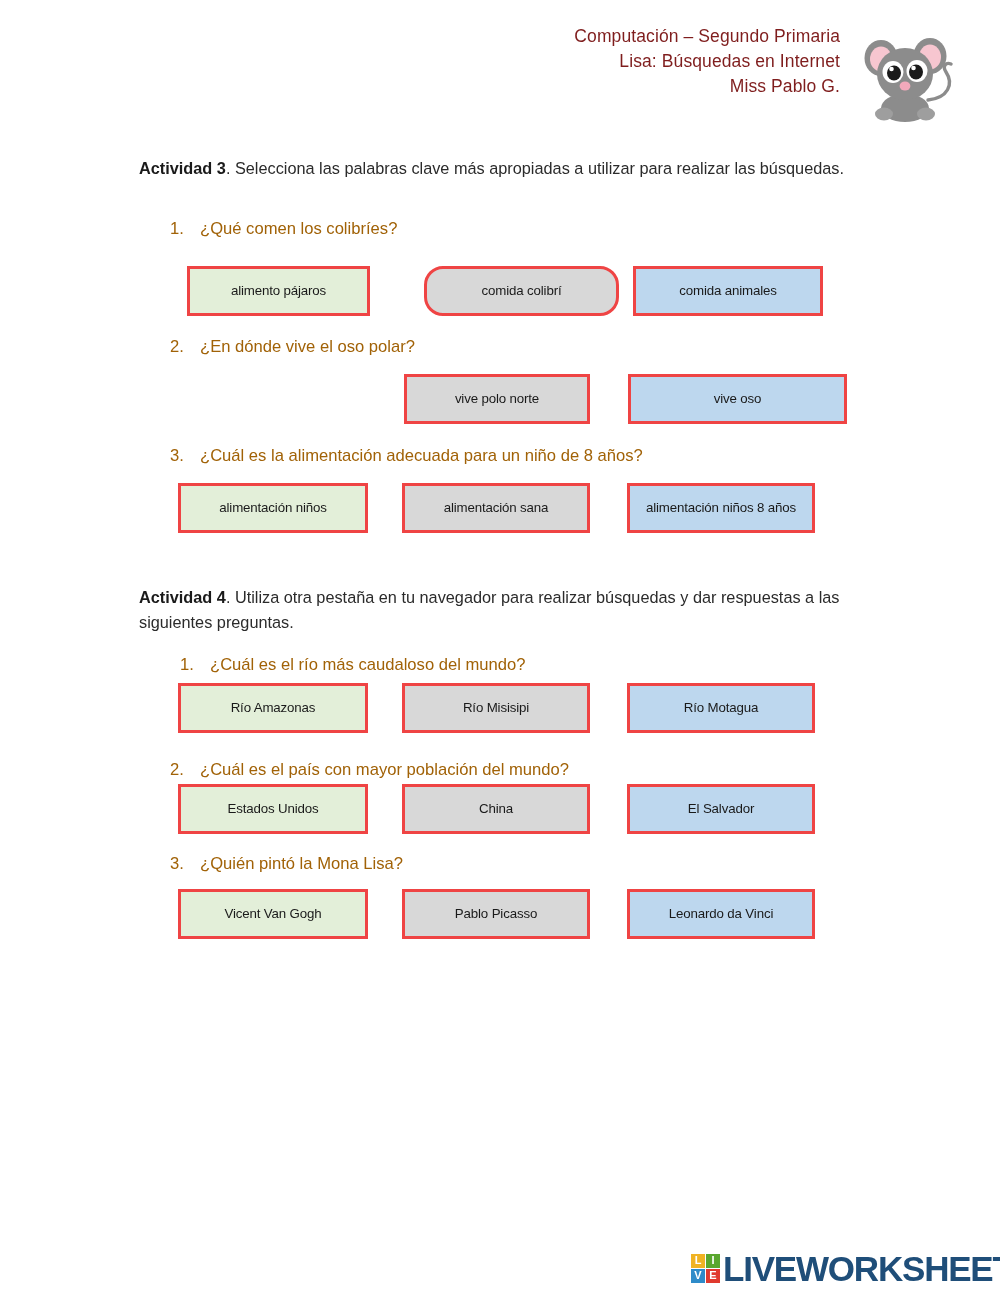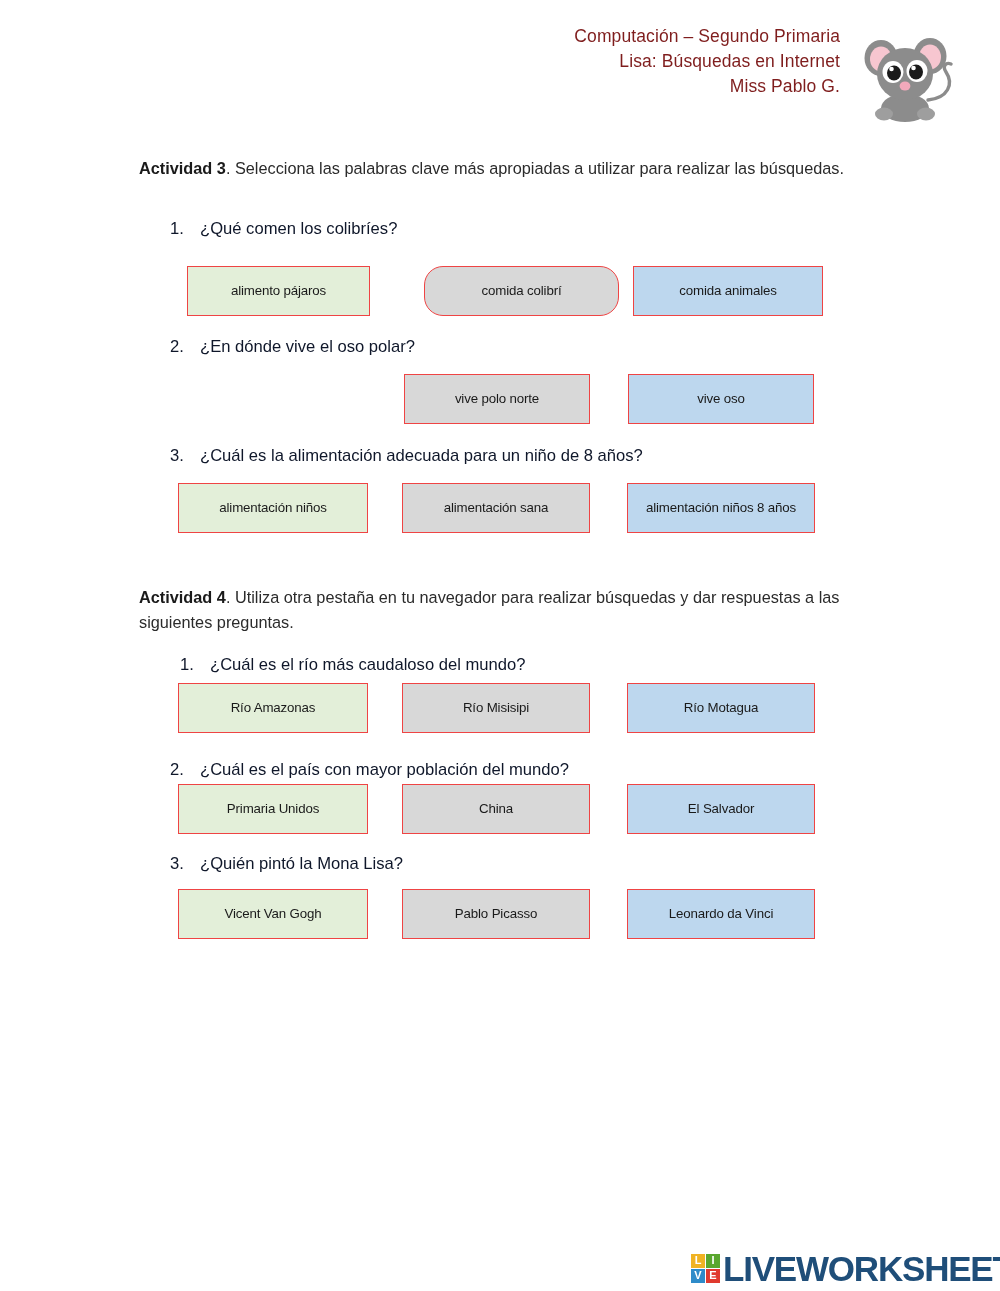--- a/index.html
+++ b/index.html
@@ -66,40 +66,40 @@
     font-weight: bold;
     color: #1a1a1a;
   }
 
   .question {
     position: absolute;
     left: 170px;
     width: 760px;
     font-size: 16.6px;
     line-height: 22px;
-    color: #0f172a;
+    color: #a16207;
     white-space: nowrap;
   }
   .question .qnum {
     display: inline-block;
     width: 30px;
   }
 
   .options-row {
     position: absolute;
     left: 0;
     width: 1000px;
     height: 52px;
   }
 
   .option-box {
     position: absolute;
     top: 0;
     box-sizing: border-box;
-    border: 1px solid #ef4444;
+    border: 3px solid #ef4444;
     display: flex;
     align-items: center;
     justify-content: center;
     text-align: center;
     font-size: 13.3px;
     line-height: 16px;
     color: #1a1a1a;
     letter-spacing: -0.15px;
     padding: 2px 6px;
   }
@@ -187,38 +187,38 @@
     <div class="activity-intro" style="top: 156px;"><span class="act-label">Actividad 3</span><span>. Selecciona las palabras clave más apropiadas a utilizar para realizar las búsquedas.</span></div>
     <div class="question" style="top: 218px;"><span class="qnum">1.</span><span>¿Qué comen los colibríes?</span></div>
     <div class="options-row" style="top: 266px;">
       <div class="option-box opt-green" style="left: 187px; width: 183px; height: 50px;">alimento pájaros</div>
       <div class="option-box opt-gray" style="left: 424px; width: 195px; height: 50px; border-radius: 19px;">comida colibrí</div>
       <div class="option-box opt-blue" style="left: 633px; width: 190px; height: 50px;">comida animales</div>
     </div>
     <div class="question" style="top: 336px;"><span class="qnum">2.</span><span>¿En dónde vive el oso polar?</span></div>
     <div class="options-row" style="top: 374px;">
       <div class="option-box opt-gray" style="left: 404px; width: 186px; height: 50px;">vive polo norte</div>
-      <div class="option-box opt-blue" style="left: 628px; width: 186px; height: 50px;">vive oso</div>
+      <div class="option-box opt-blue" style="left: 628px; width: 219px; height: 50px;">vive oso</div>
     </div>
     <div class="question" style="top: 445px;"><span class="qnum">3.</span><span>¿Cuál es la alimentación adecuada para un niño de 8 años?</span></div>
     <div class="options-row" style="top: 483px;">
       <div class="option-box opt-green" style="left: 178px; width: 190px; height: 50px;">alimentación niños</div>
       <div class="option-box opt-gray" style="left: 402px; width: 188px; height: 50px;">alimentación sana</div>
       <div class="option-box opt-blue" style="left: 627px; width: 188px; height: 50px;">alimentación niños 8 años</div>
     </div>
     <div class="activity-intro" style="top: 585px;"><span class="act-label">Actividad 4</span><span>. Utiliza otra pestaña en tu navegador para realizar búsquedas y dar respuestas a las siguientes preguntas.</span></div>
     <div class="question" style="top: 654px; margin-left: 10px;"><span class="qnum">1.</span><span>¿Cuál es el río más caudaloso del mundo?</span></div>
     <div class="options-row" style="top: 683px;">
       <div class="option-box opt-green" style="left: 178px; width: 190px; height: 50px;">Río Amazonas</div>
       <div class="option-box opt-gray" style="left: 402px; width: 188px; height: 50px;">Río Misisipi</div>
       <div class="option-box opt-blue" style="left: 627px; width: 188px; height: 50px;">Río Motagua</div>
     </div>
     <div class="question" style="top: 759px;"><span class="qnum">2.</span><span>¿Cuál es el país con mayor población del mundo?</span></div>
     <div class="options-row" style="top: 784px;">
-      <div class="option-box opt-green" style="left: 178px; width: 190px; height: 50px;">Primaria Unidos</div>
+      <div class="option-box opt-green" style="left: 178px; width: 190px; height: 50px;">Estados Unidos</div>
       <div class="option-box opt-gray" style="left: 402px; width: 188px; height: 50px;">China</div>
       <div class="option-box opt-blue" style="left: 627px; width: 188px; height: 50px;">El Salvador</div>
     </div>
     <div class="question" style="top: 853px;"><span class="qnum">3.</span><span>¿Quién pintó la Mona Lisa?</span></div>
     <div class="options-row" style="top: 889px;">
       <div class="option-box opt-green" style="left: 178px; width: 190px; height: 50px;">Vicent Van Gogh</div>
       <div class="option-box opt-gray" style="left: 402px; width: 188px; height: 50px;">Pablo Picasso</div>
       <div class="option-box opt-blue" style="left: 627px; width: 188px; height: 50px;">Leonardo da Vinci</div>
     </div>
   </div>

